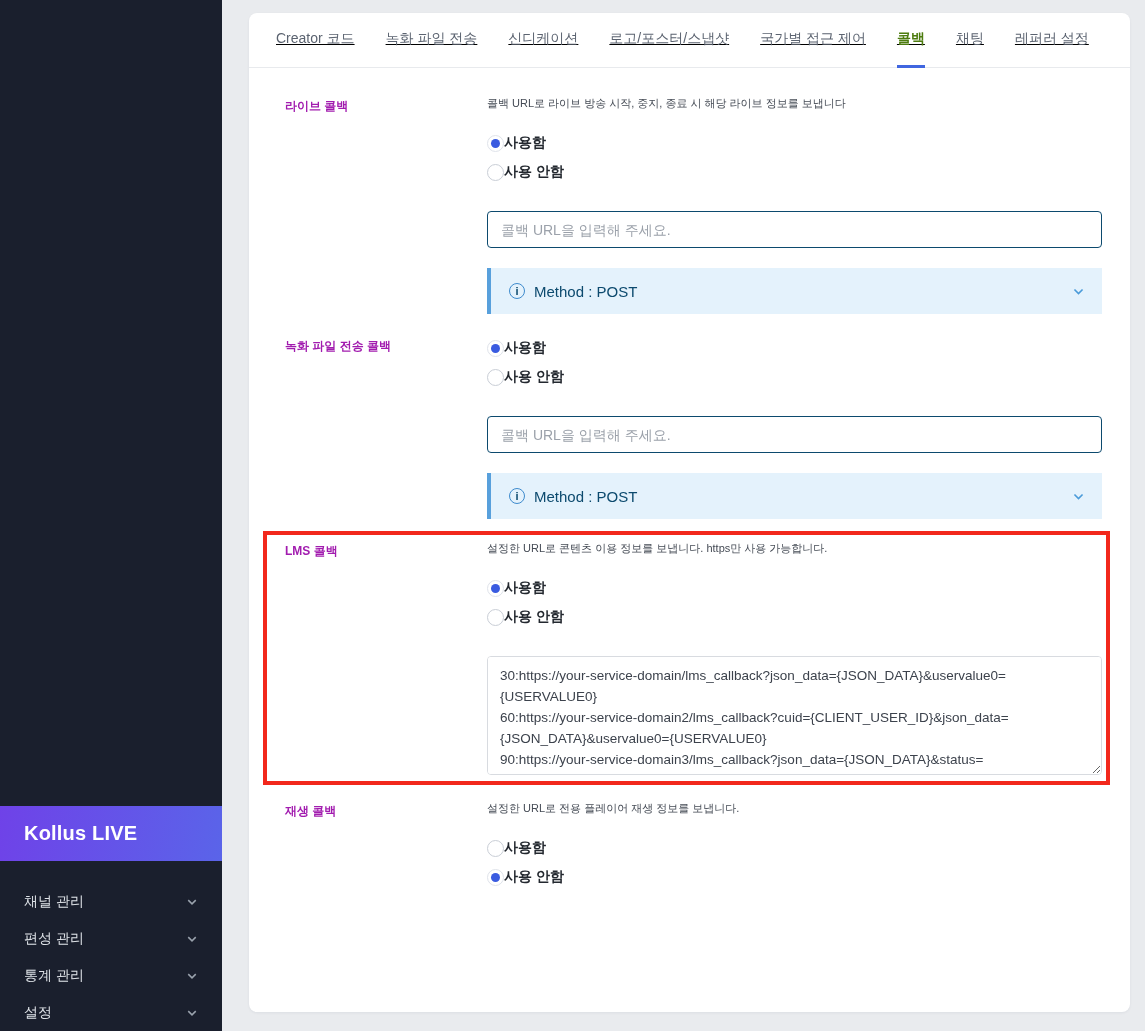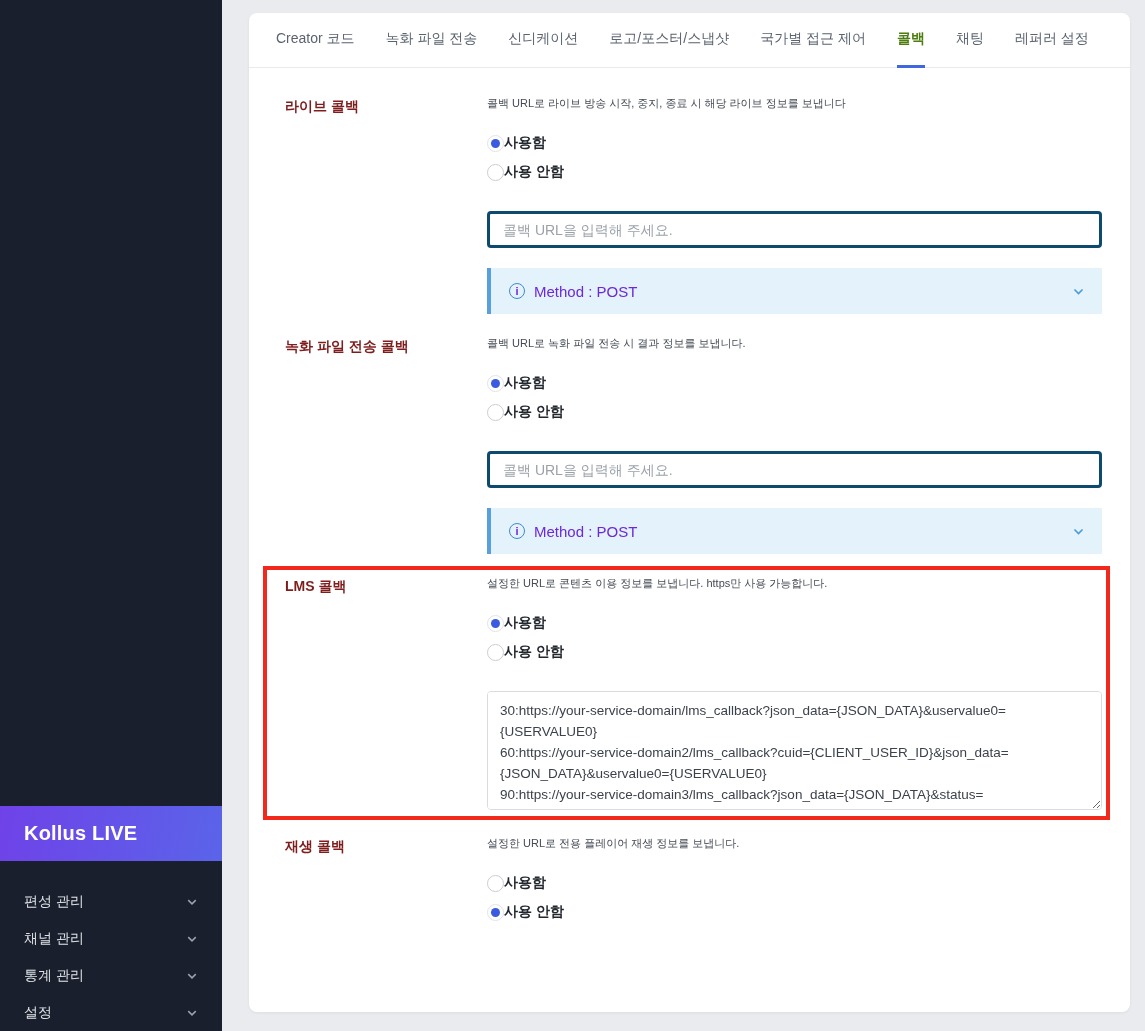--- a/index.html
+++ b/index.html
@@ -14,77 +14,77 @@
   .nav { padding-top:22px; }
   .nav-item { height:37px; display:flex; align-items:center; justify-content:space-between;
     padding:0 24px; color:#dfe3e8; font-size:14px; cursor:pointer; }
   .chev { width:12px; height:12px; stroke:#9aa2ad; stroke-width:2; fill:none; }
 
   
   .main { flex:1; padding:13px 15px 0 27px; }
   .card { background:#fff; border-radius:8px; height:999px; box-shadow:0 1px 3px rgba(20,30,60,.06); overflow:hidden; }
 
   .tabbar { height:55px; display:flex; align-items:stretch; gap:31px; padding:0 27px;
-    border-bottom:1px solid #e8eaed; }
+    border-bottom:1px solid #e8eaed;text-decoration:underline; }
   .tab { display:flex; align-items:center; font-size:14px; color:#5b6370; cursor:pointer;
     border-bottom:3px solid transparent; margin-bottom:-1px; white-space:nowrap; }
   .tab.active { color:#4d7c0f; font-weight:700; border-bottom-color:#4066e0; }
 
   .content { padding:28px 28px 0 36px; }
   .save-row { display:flex; justify-content:flex-end; margin-bottom:14px; }
   .btn-save { background:#4468e0; color:#fff; border:none; border-radius:4px;
     font-size:14px; font-family:inherit; padding:10px 19px; cursor:pointer; }
 
   .row { display:flex; margin-bottom:22px; }
-  .row-label { width:202px; flex-shrink:0; font-size:14px; font-weight:700; color:#7f1d1d; padding-top:2px; }
+  .row-label { width:202px; flex-shrink:0; font-size:12px; font-weight:700; color:#a21caf; padding-top:2px; }
   .row-fields { flex:1; min-width:0; }
   .desc { font-size:11px; color:#454b55; margin-bottom:20px; }
 
   .radio-row { display:flex; align-items:center; height:24px; margin-bottom:5px; cursor:pointer; }
   .radio { width:17px; height:17px; border-radius:50%; background:#fff; border:1px solid #c9ced6;
     display:inline-flex; align-items:center; justify-content:center; flex-shrink:0; }
   .radio.checked { border-color:#dfe3ea; }
   .radio.checked::after { content:""; width:9px; height:9px; border-radius:50%; background:#3a5be0; }
   .radio-label { font-size:14px; font-weight:600; color:#23282f; }
 
-  .url-input { width:100%; height:37px; border:3px solid #0c4a6e; border-radius:4px;
+  .url-input { width:100%; height:37px; border:1px solid #0c4a6e; border-radius:4px;
     margin-top:22px; padding:0 13px; font-size:14px; font-family:inherit; color:#3c424c; }
   .url-input::placeholder { color:#9ba1aa; }
   .url-input:disabled { background:#e9ebef; }
 
   .method { margin-top:20px; height:46px; background:#e4f2fc; border-left:4px solid #58a0dc;
     display:flex; align-items:center; justify-content:space-between; padding:0 17px 0 18px; cursor:pointer; }
-  .method-left { display:flex; align-items:center; gap:9px; color:#6d28d9; font-size:15px; }
+  .method-left { display:flex; align-items:center; gap:9px; color:#0c4a6e; font-size:15px; }
   .info-icon { width:16px; height:16px; border:1.5px solid #3e8bcd; border-radius:50%;
     display:inline-flex; align-items:center; justify-content:center; font-size:11px; font-weight:700; flex-shrink:0; }
   .info-icon::before { content:"i"; }
   .method .chev { stroke:#4a9bd9; width:13px; height:13px; }
 
   .lms-row { position:relative; }
   .hl-box { position:absolute; left:-22px; top:-10px; right:-8px; bottom:-6px;
     border:4px solid #f2281c; pointer-events:none; z-index:3; }
   .lms-textarea { width:100%; height:119px; margin-top:22px; border:1px solid #d8dbe0; border-radius:4px;
     padding:9px 12px; font-size:13.5px; line-height:1.55; color:#3c424c; font-family:inherit; resize:both; }
 </style>
 </head>
 <body>
 
 <div class="layout">
 
   <aside class="sidebar">
     <div class="logo">Kollus LIVE</div>
     <nav class="nav">
       <div class="nav-item">
+        <span>채널 관리</span>
+        <svg class="chev" viewBox="0 0 16 16">
+            <polyline points="3,5.5 8,10.5 13,5.5"></polyline>
+          </svg>
+      </div>
+      <div class="nav-item">
         <span>편성 관리</span>
-        <svg class="chev" viewBox="0 0 16 16">
-            <polyline points="3,5.5 8,10.5 13,5.5"></polyline>
-          </svg>
-      </div>
-      <div class="nav-item">
-        <span>채널 관리</span>
         <svg class="chev" viewBox="0 0 16 16">
             <polyline points="3,5.5 8,10.5 13,5.5"></polyline>
           </svg>
       </div>
       <div class="nav-item">
         <span>통계 관리</span>
         <svg class="chev" viewBox="0 0 16 16">
             <polyline points="3,5.5 8,10.5 13,5.5"></polyline>
           </svg>
       </div>
@@ -135,21 +135,20 @@
               <svg class="chev" viewBox="0 0 16 16">
                   <polyline points="3,5.5 8,10.5 13,5.5"></polyline>
                 </svg>
             </div>
           </div>
         </div>
 
         <div class="row">
           <div class="row-label">녹화 파일 전송 콜백</div>
           <div class="row-fields">
-            <div class="desc">콜백 URL로 녹화 파일 전송 시 결과 정보를 보냅니다.</div>
             <div class="radio-row">
               <span class="radio checked"></span>
               <span class="radio-label">사용함</span>
             </div>
             <div class="radio-row">
               <span class="radio"></span>
               <span class="radio-label">사용 안함</span>
             </div>
             <input class="url-input" placeholder="콜백 URL을 입력해 주세요." style="">
             <div class="method">

